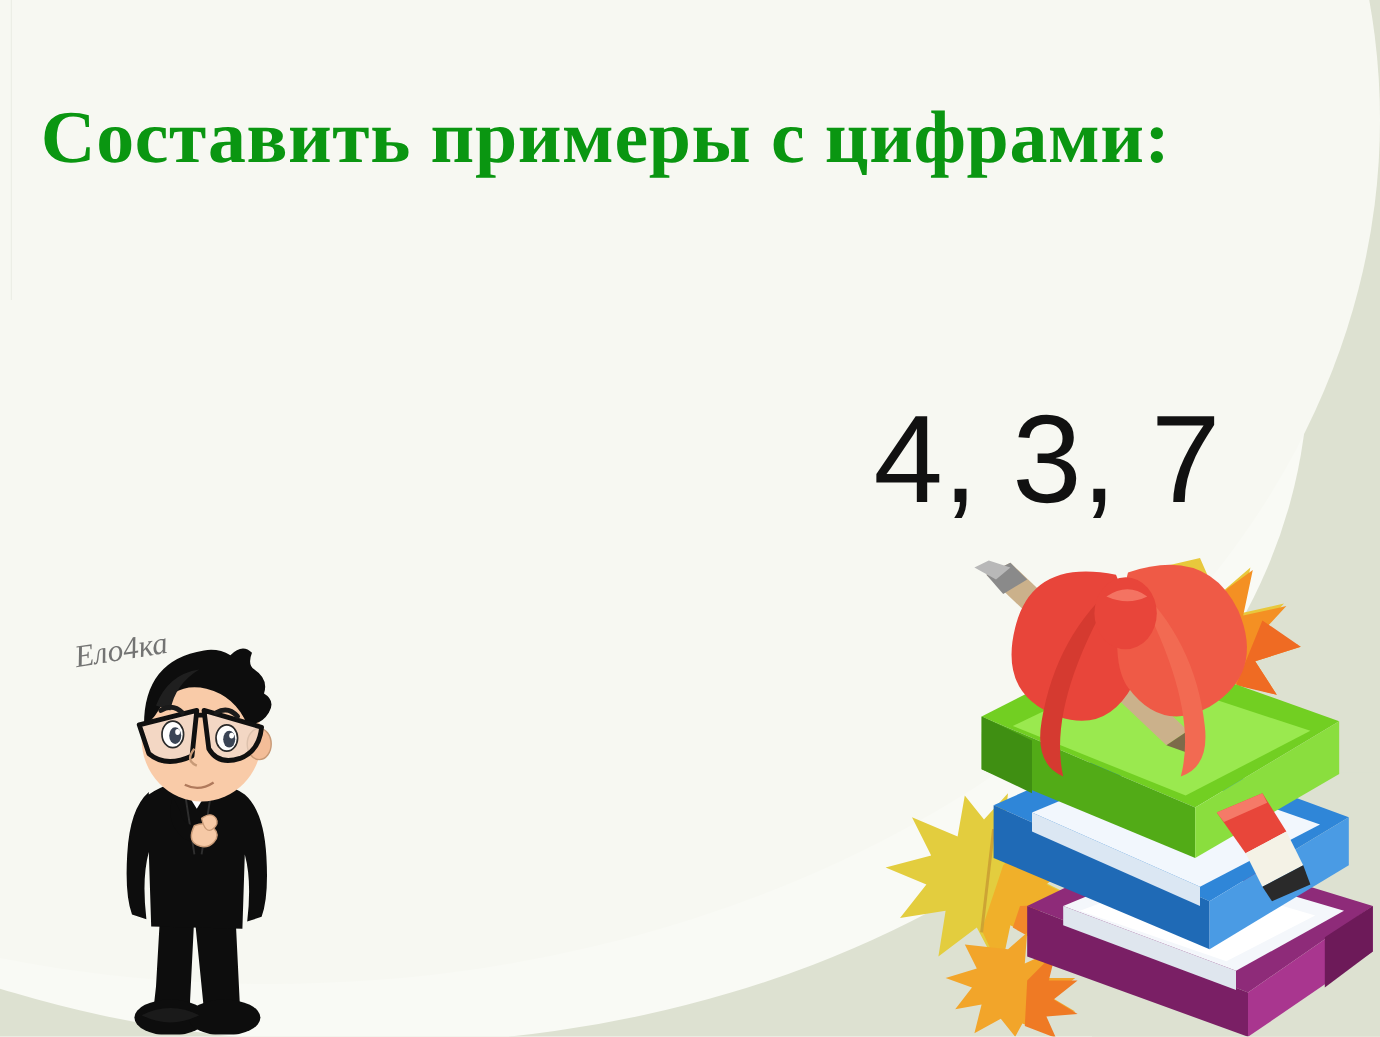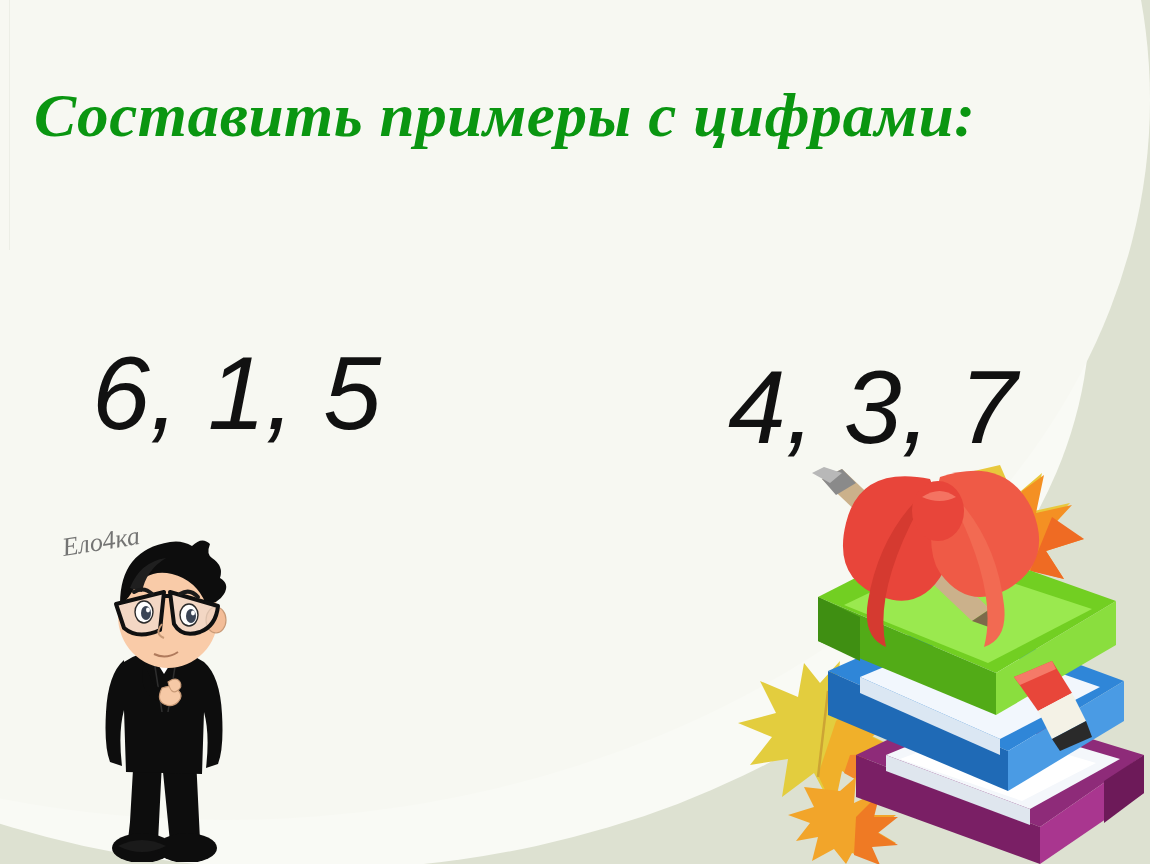--- a/index.html
+++ b/index.html
@@ -64,21 +64,20 @@
     height: 250px;
     background: #eceee6;
     z-index: 3;
   }
 
   
   .content-layer {
     position: absolute;
     inset: 0;
     z-index: 6;
-    font-style: italic;
   }
 
   .slide-title {
     position: absolute;
     left: 34px;
     top: 84px;
     width: 940px;
     color: #0a9611;
     font-family: "Liberation Serif", serif;
     font-weight: bold;
@@ -94,21 +93,21 @@
     position: absolute;
     color: #111111;
     font-family: "Liberation Sans", sans-serif;
     font-weight: 400;
     font-size: 104px;
     line-height: 1;
     white-space: nowrap;
   }
   .num-top    { left: 430px; top: 228px; }
   .num-left   { left: 92px;  top: 341px; }
-  .num-right  { left: 728px; top: 355px; text-align: right; }
+  .num-right  { left: 728px; top: 331px; text-align: right; }
 
   
   .boy {
     position: absolute;
     left: 58px;
     top: 512px;
     width: 220px;
     height: 350px;
     z-index: 7;
   }
@@ -145,21 +144,20 @@
   <div class="bg-sage-bottom"></div>
   <div class="bg-ellipse"></div>
   <div class="bg-ellipse-2"></div>
   <div class="bg-edge-line"></div>
 
   <div class="content-layer">
 
     <div class="slide-title">Составить примеры с цифрами:</div>
 
 
-    <div class="num-group num-left">6, 1, 5</div>
 
     <div class="num-group num-right">4, 3, 7</div>
   </div>
 
   <svg class="boy" viewBox="0 0 220 350">
 
     <path d="M78 205 L72 310 L70 328 L100 330 L104 250 L112 330 L142 328 L136 205 Z" fill="#0d0d0d"></path>
 
     <ellipse cx="84" cy="336" rx="30" ry="15" fill="#0d0d0d"></ellipse>
     <ellipse cx="129" cy="336" rx="30" ry="15" fill="#0d0d0d"></ellipse>

